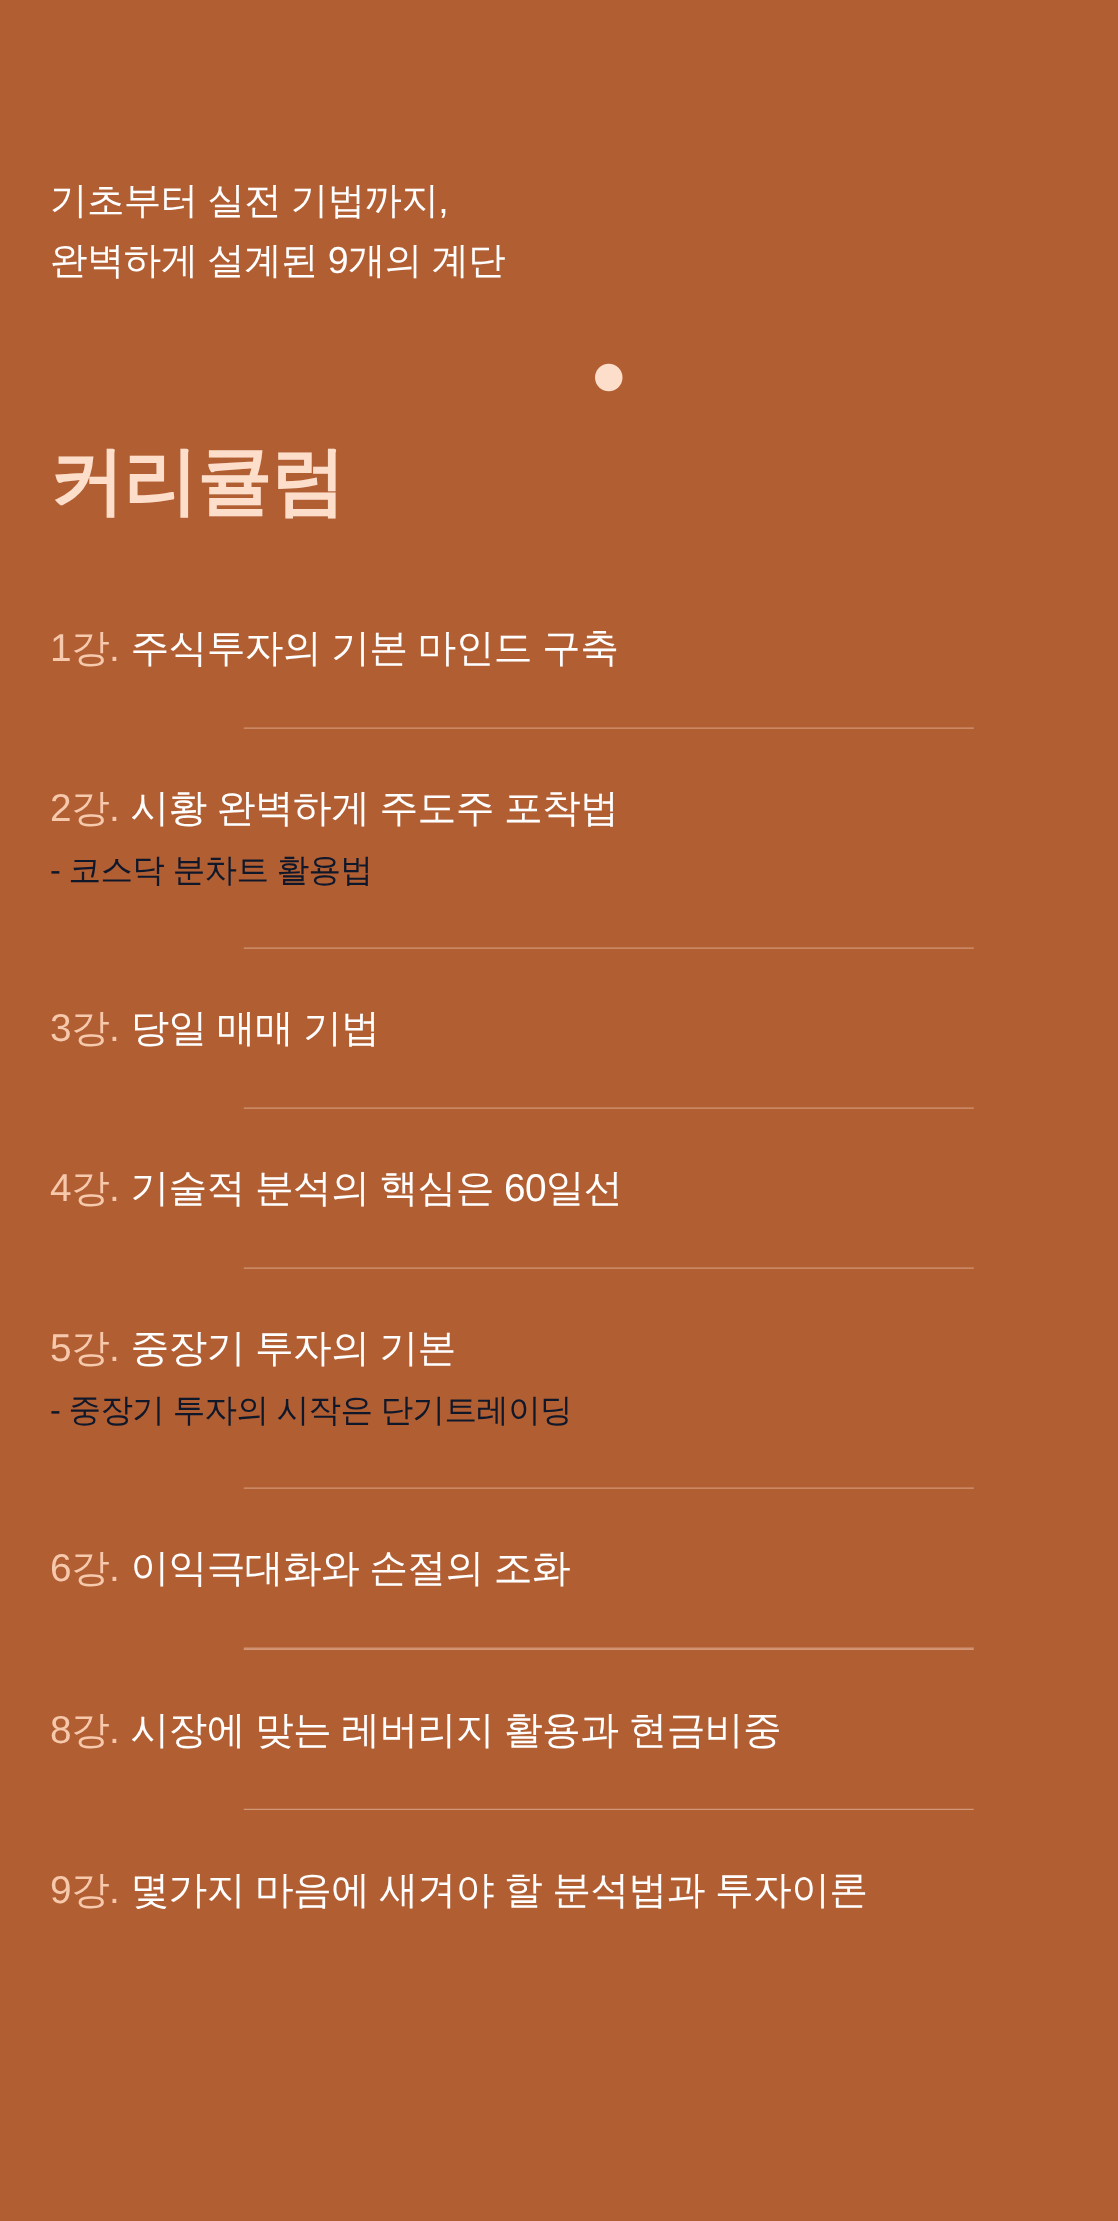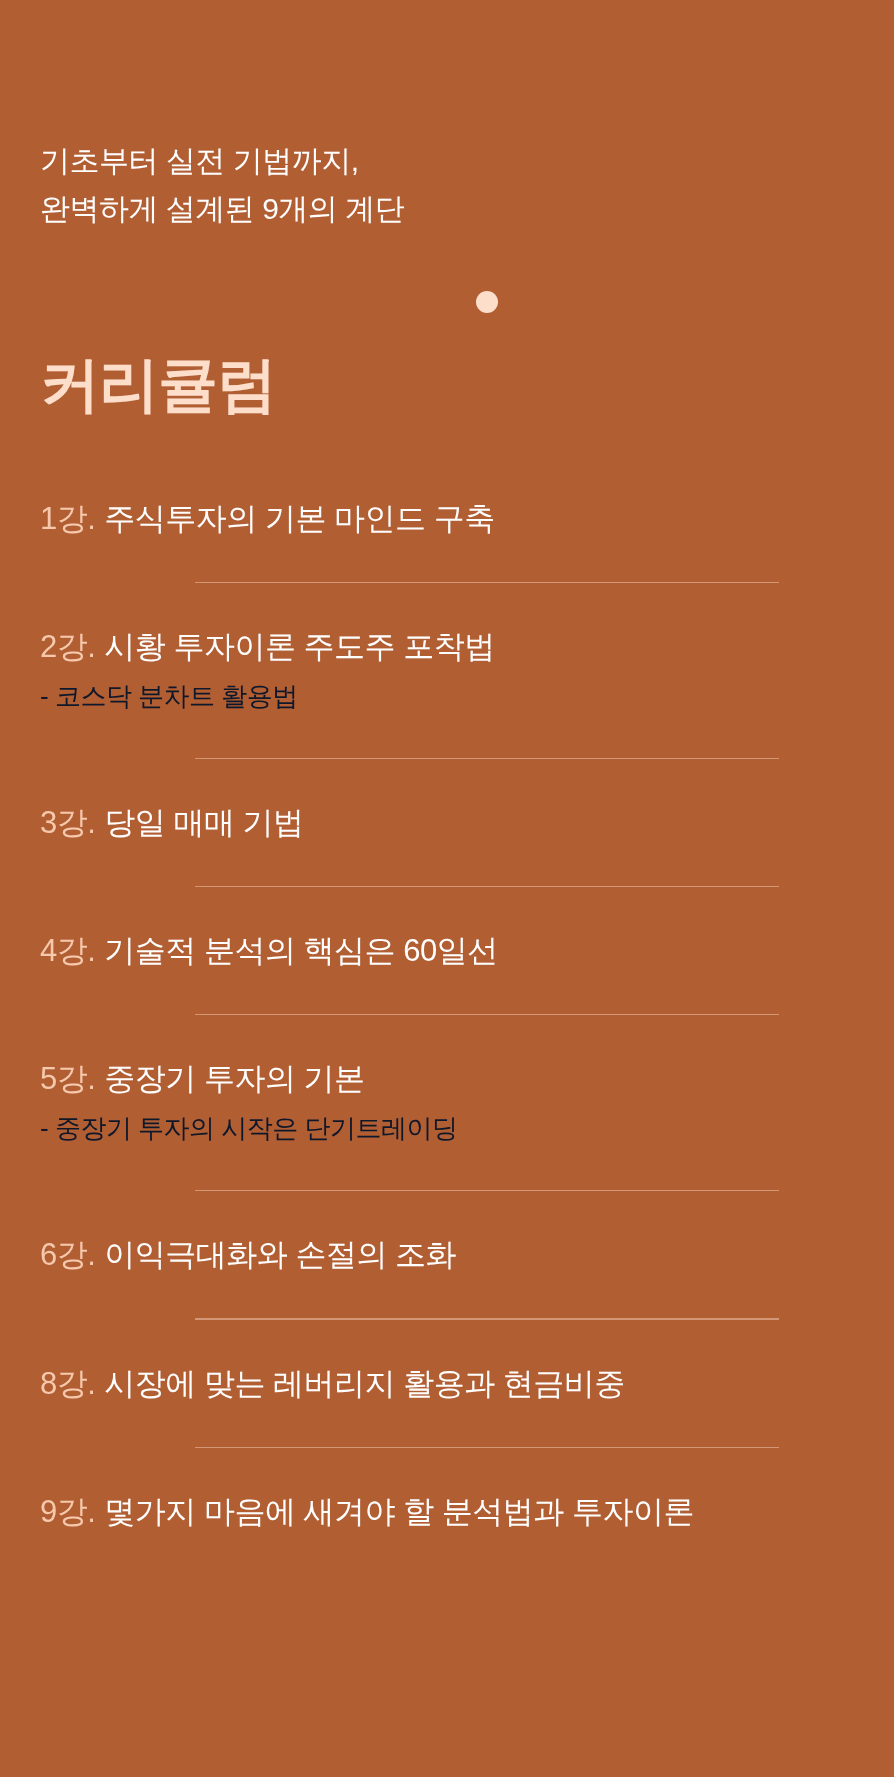--- a/index.html
+++ b/index.html
@@ -97,21 +97,21 @@
   <ul class="curriculum-list" id="curriculum-list">
   <li class="curriculum-item">
     <div class="item-title-line">
       <span class="item-number">1강.</span><span class="item-title">주식투자의 기본 마인드 구축</span>
     </div>
 
   </li>
 <li class="divider"></li>
   <li class="curriculum-item">
     <div class="item-title-line">
-      <span class="item-number">2강.</span><span class="item-title">시황 투자이론 주도주 포착법</span>
+      <span class="item-number">2강.</span><span class="item-title">시황 완벽하게 주도주 포착법</span>
     </div>
     <div class="item-sub">- 코스닥 분차트 활용법</div>
   </li>
 <li class="divider"></li>
   <li class="curriculum-item">
     <div class="item-title-line">
       <span class="item-number">3강.</span><span class="item-title">당일 매매 기법</span>
     </div>
 
   </li>

